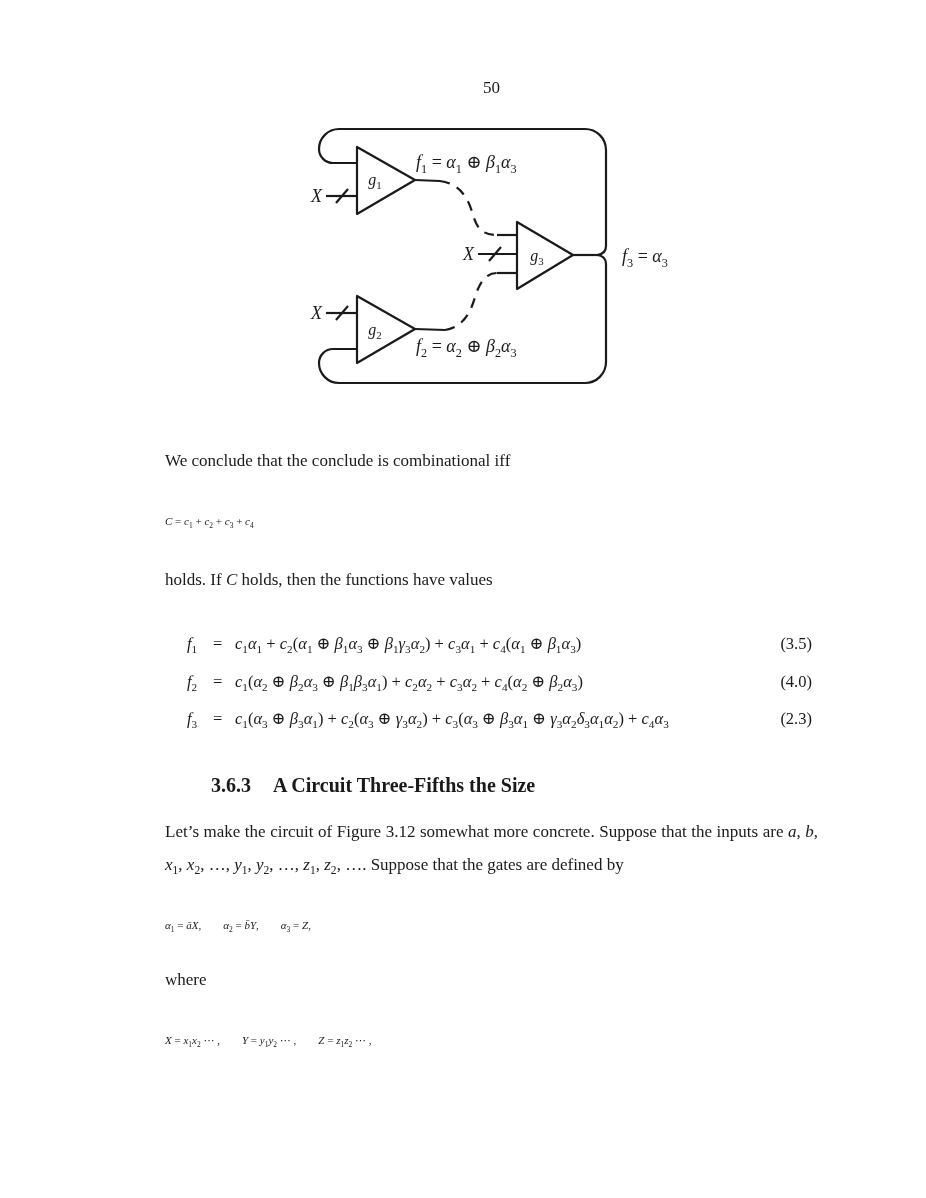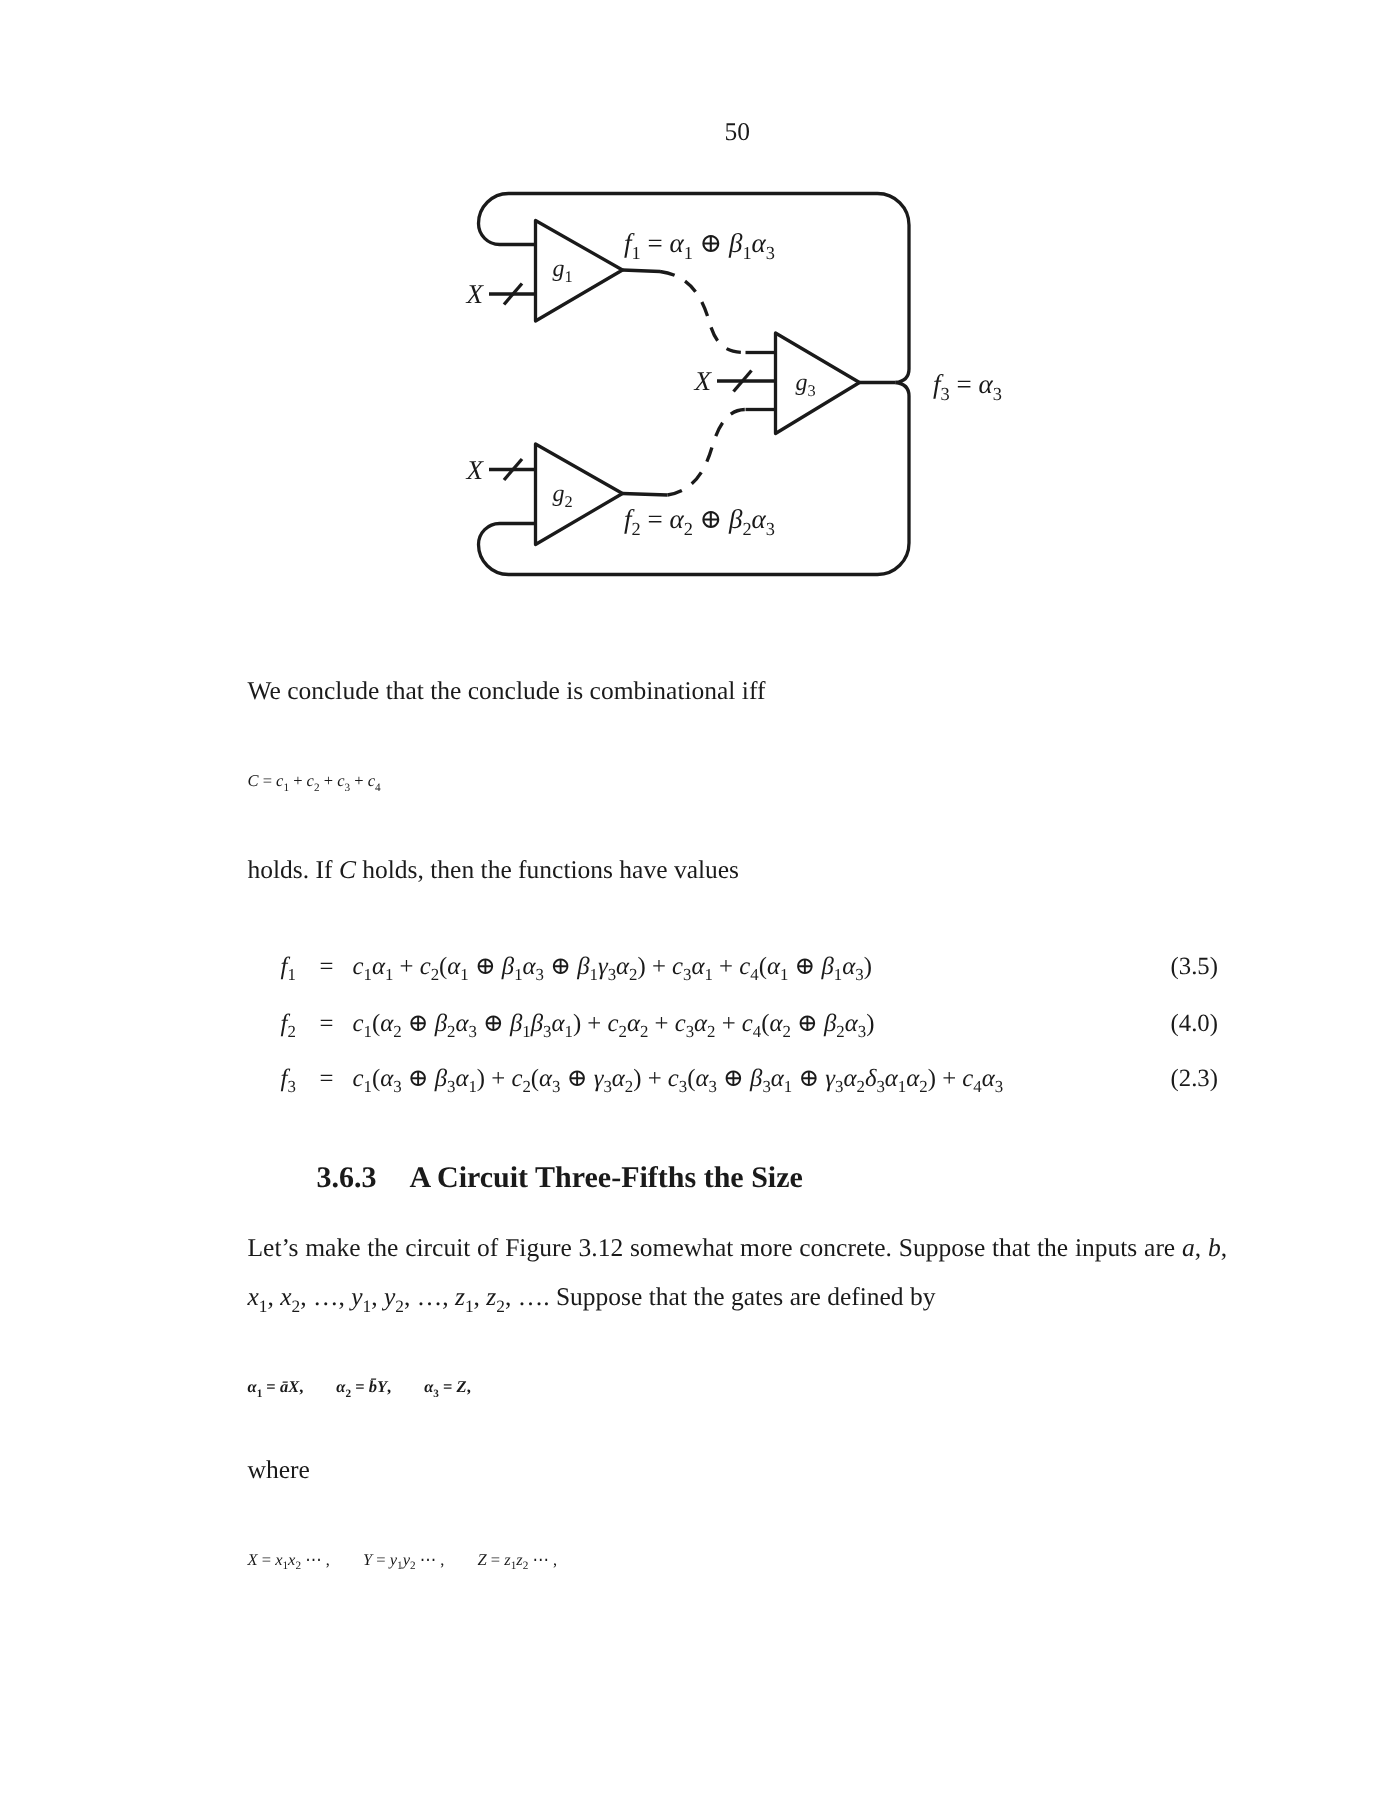--- a/index.html
+++ b/index.html
@@ -105,19 +105,19 @@
     <span class="rhs"><i>c</i><sub>1</sub>(<i>α</i><sub>3</sub> ⊕ <i>β</i><sub>3</sub><i>α</i><sub>1</sub>) + <i>c</i><sub>2</sub>(<i>α</i><sub>3</sub> ⊕ <i>γ</i><sub>3</sub><i>α</i><sub>2</sub>) + <i>c</i><sub>3</sub>(<i>α</i><sub>3</sub> ⊕ <i>β</i><sub>3</sub><i>α</i><sub>1</sub> ⊕ <i>γ</i><sub>3</sub><i>α</i><sub>2</sub><i>δ</i><sub>3</sub><i>α</i><sub>1</sub><i>α</i><sub>2</sub>) + <i>c</i><sub>4</sub><i>α</i><sub>3</sub></span>
     <span class="num">(2.3)</span>
   </div>
 
   <div class="abs section">
     <span class="sec-num">3.6.3</span><span>A Circuit Three-Fifths the Size</span>
   </div>
 
   <div class="abs para justified">Let’s make the circuit of Figure 3.12 somewhat more concrete.  Suppose that the inputs are <i>a</i>, <i>b</i>, <i>x</i><sub>1</sub>, <i>x</i><sub>2</sub>, …, <i>y</i><sub>1</sub>, <i>y</i><sub>2</sub>, …, <i>z</i><sub>1</sub>, <i>z</i><sub>2</sub>, …. Suppose that the gates are defined by</div>
 
-  <div class="abs eq-center" style="top:914px;font-weight:bold;"><i>α</i><sub>1</sub> = <i>ā</i><i>X</i>,  <i>α</i><sub>2</sub> = <i>b̄</i><i>Y</i>,  <i>α</i><sub>3</sub> = <i>Z</i>,</div>
+  <div class="abs eq-center" style="top:914px;"><i>α</i><sub>1</sub> = <i>ā</i><i>X</i>,  <i>α</i><sub>2</sub> = <i>b̄</i><i>Y</i>,  <i>α</i><sub>3</sub> = <i>Z</i>,</div>
 
   <div class="abs para" style="left:165px;top:969px;">where</div>
 
   <div class="abs eq-center" style="top:1029px;"><i>X</i> = <i>x</i><sub>1</sub><i>x</i><sub>2</sub> ⋯ ,  <i>Y</i> = <i>y</i><sub>1</sub><i>y</i><sub>2</sub> ⋯ ,  <i>Z</i> = <i>z</i><sub>1</sub><i>z</i><sub>2</sub> ⋯ ,</div>
 
 </div>
 
 </body></html>

